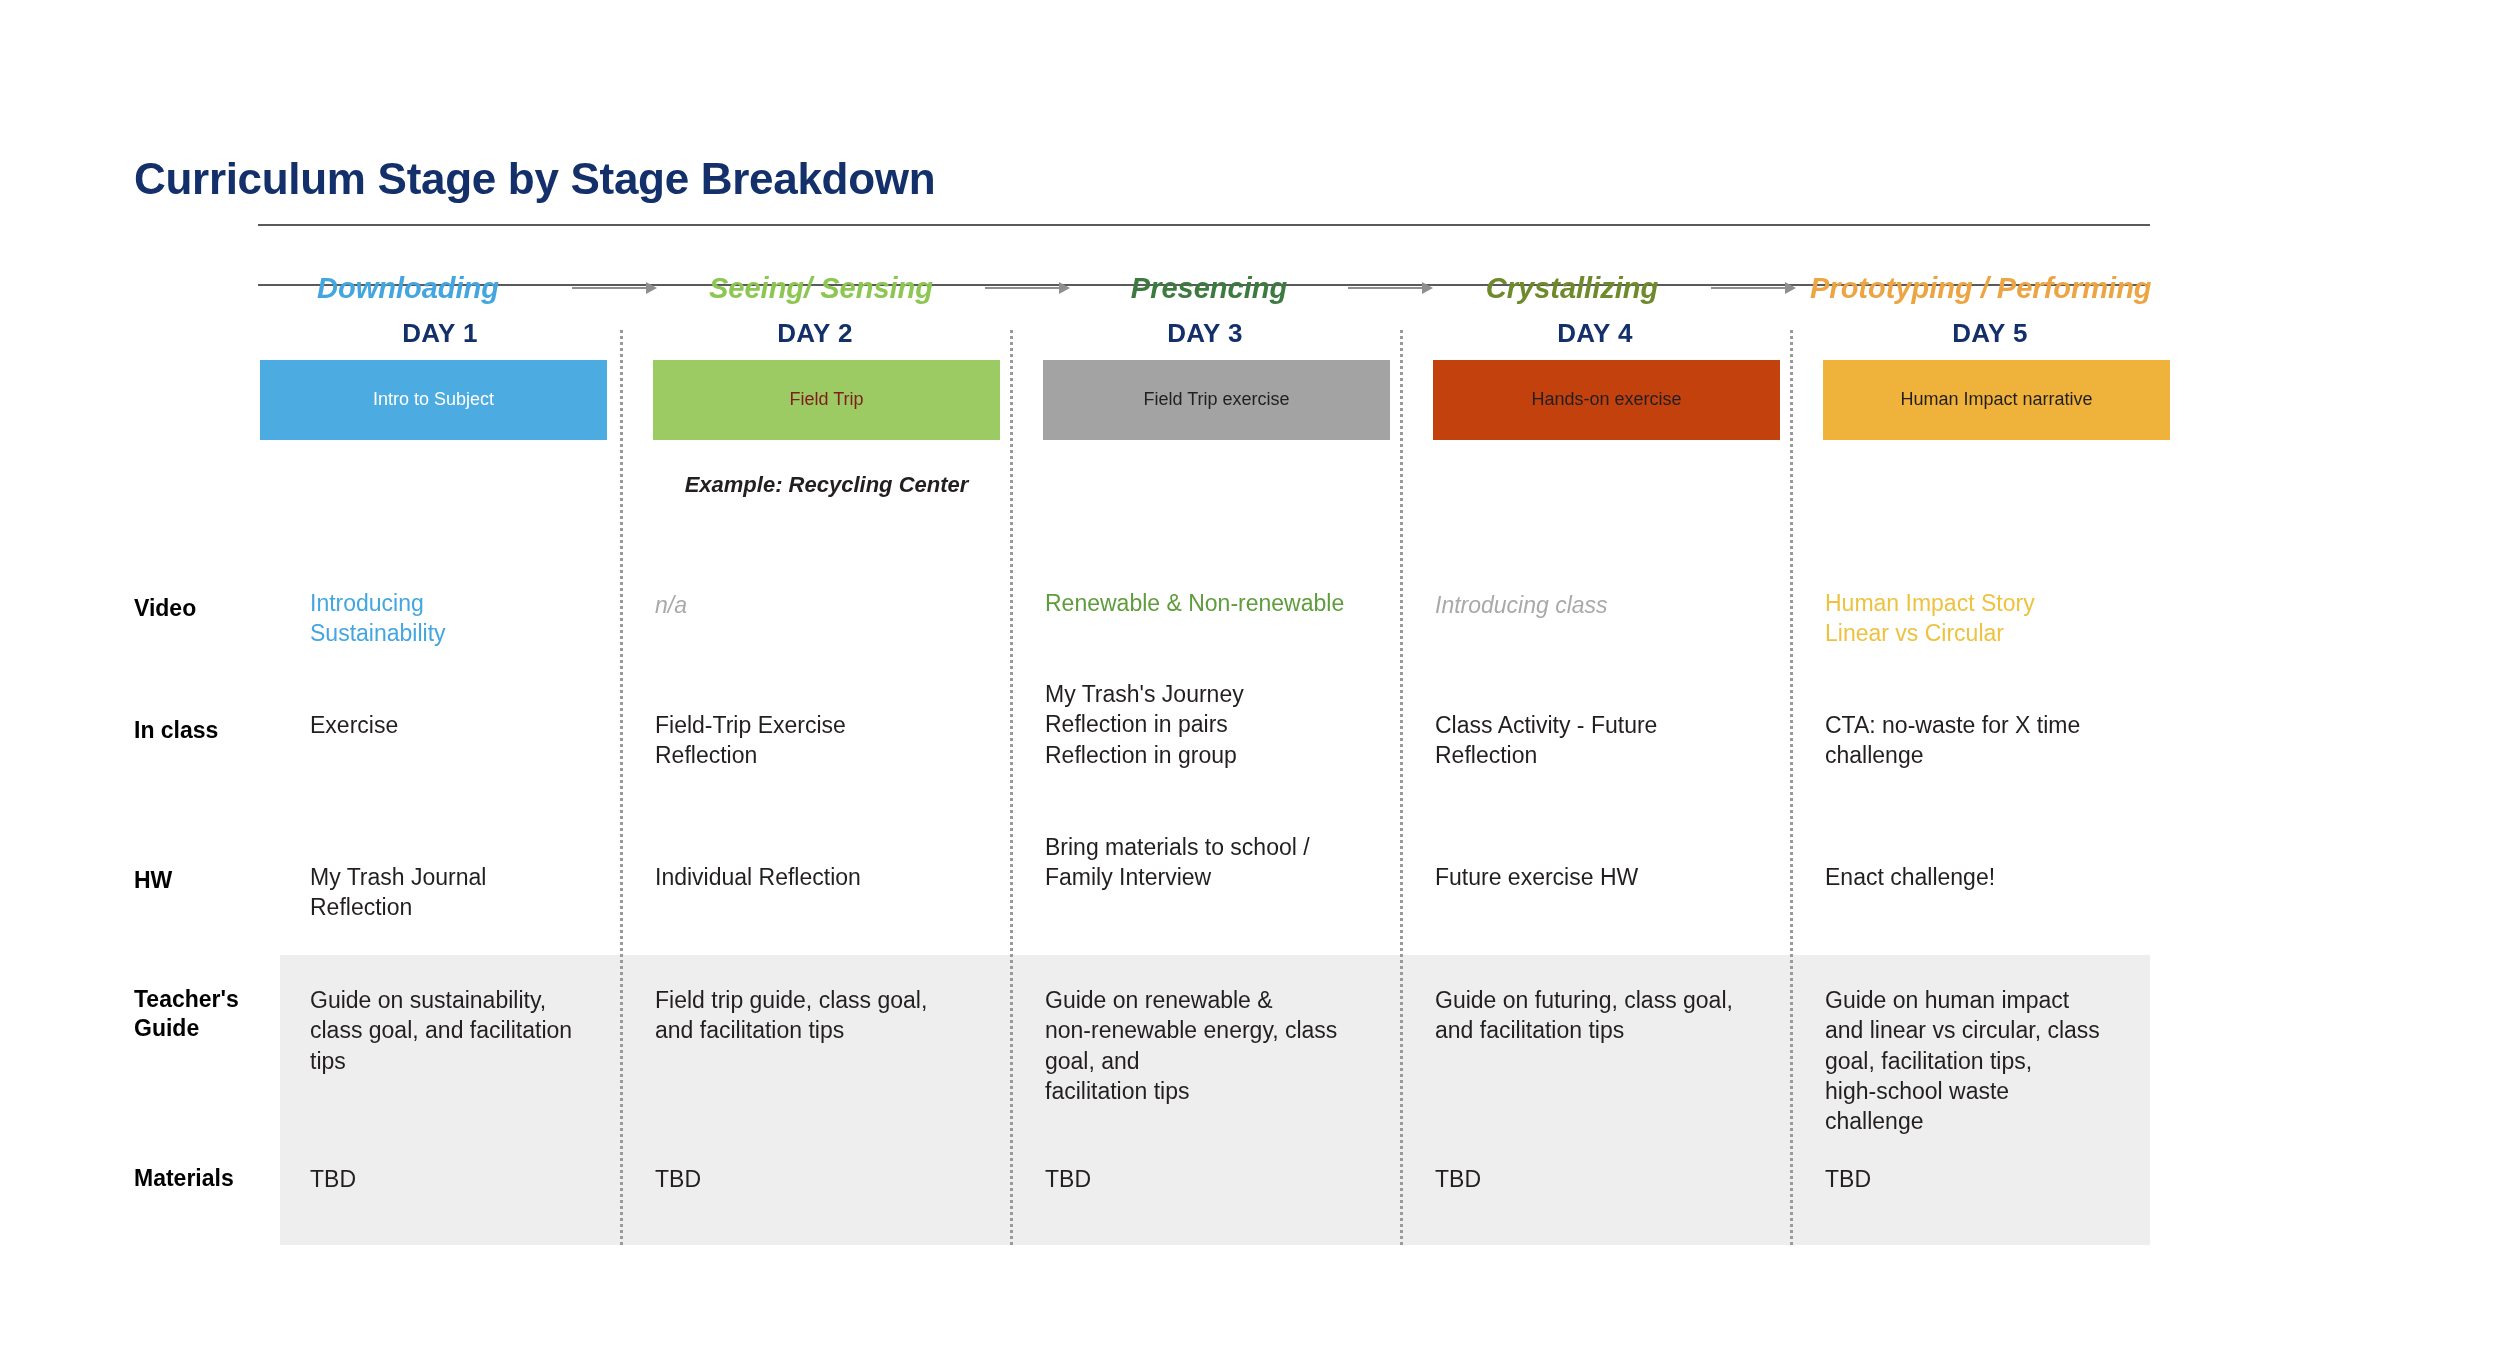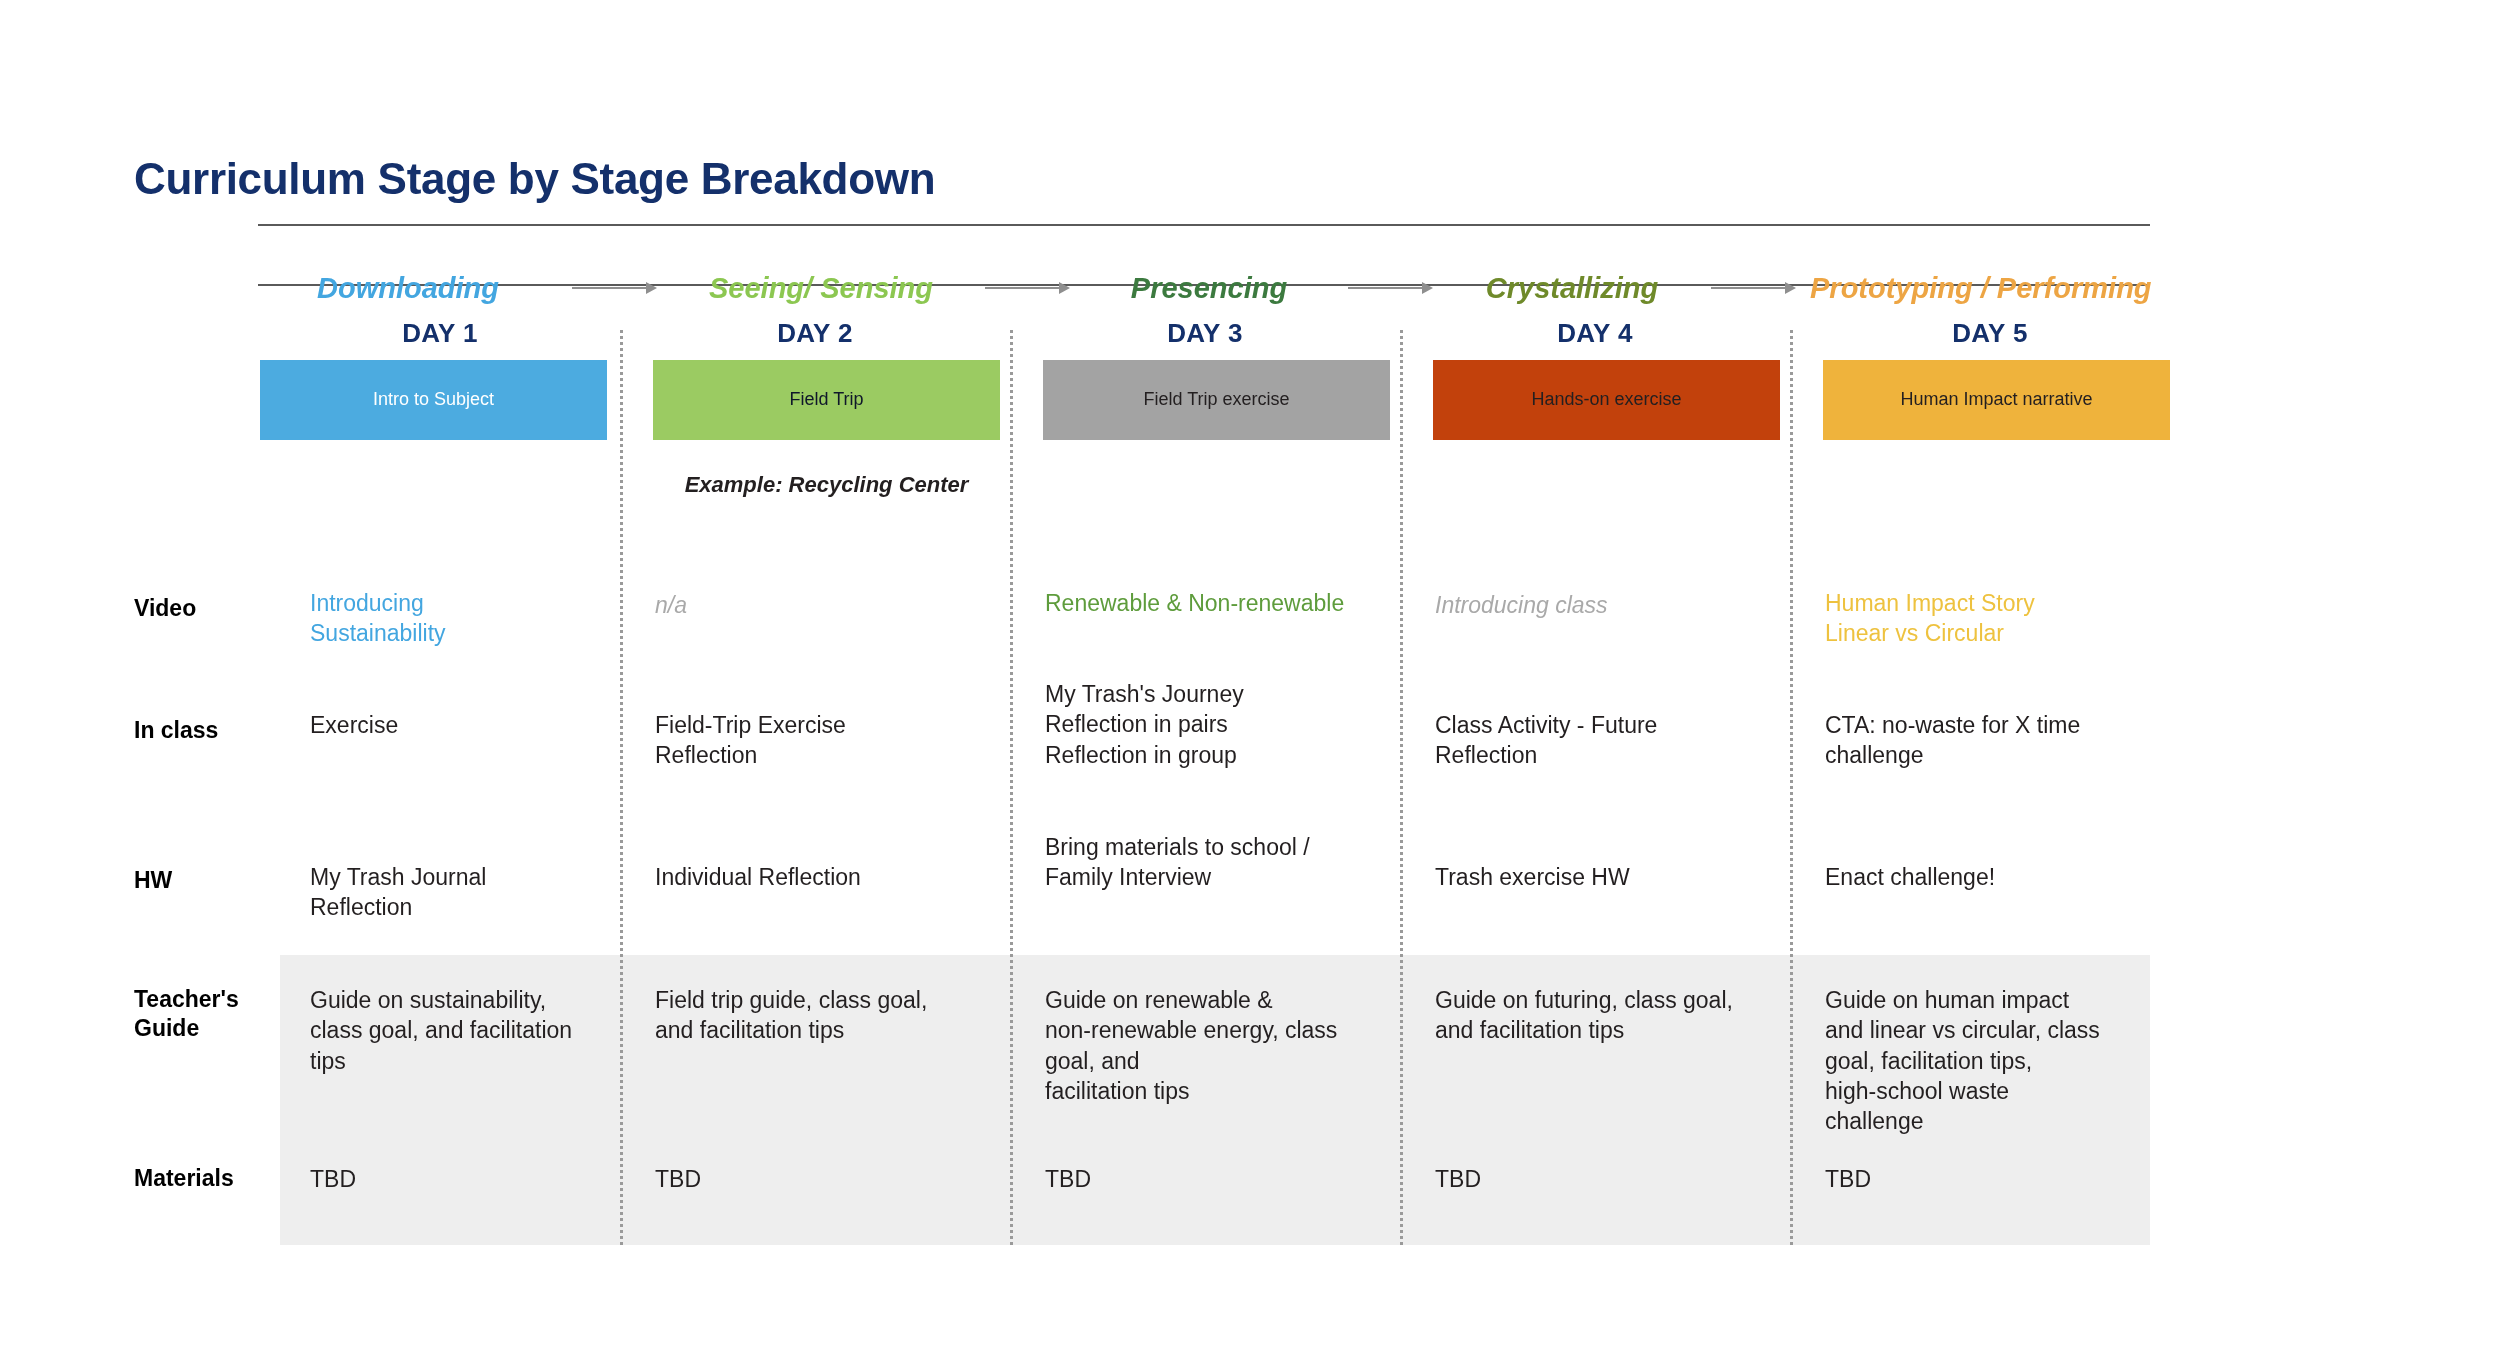--- a/index.html
+++ b/index.html
@@ -188,21 +188,21 @@
 <div class="divider div-3"></div>
 <div class="divider div-4"></div>
 
 <div class="day-label" style="left:260px;width:360px">DAY 1</div>
 <div class="day-label" style="left:620px;width:390px">DAY 2</div>
 <div class="day-label" style="left:1010px;width:390px">DAY 3</div>
 <div class="day-label" style="left:1400px;width:390px">DAY 4</div>
 <div class="day-label" style="left:1790px;width:400px">DAY 5</div>
 
 <div class="day-box" id="box1" style="left: 260px; width: 347px; height: 80px; background: rgb(76, 171, 224); color: rgb(255, 255, 255);">Intro to Subject</div>
-<div class="day-box" id="box2" style="left: 653px; width: 347px; height: 80px; background: rgb(155, 203, 98); color: #0f172a; text-align: center;">Field Trip</div>
+<div class="day-box" id="box2" style="left: 653px; width: 347px; height: 80px; background: rgb(155, 203, 98); color: #7f1d1d; text-align: center;">Field Trip</div>
 <div class="day-box" id="box3" style="left: 1043px; width: 347px; height: 80px; background: #a3a3a3; color: rgb(35, 31, 32);">Field Trip exercise</div>
 <div class="day-box" id="box4" style="left: 1433px; width: 347px; height: 80px; background: #c2410c; color: rgb(35, 31, 32);">Hands-on exercise</div>
 <div class="day-box" id="box5" style="left: 1823px; width: 347px; height: 80px; background: rgb(239, 179, 60); color: rgb(35, 31, 32);">Human Impact narrative</div>
 
 <div class="day-note" style="left:653px;width:347px;top:472px">Example: Recycling Center</div>
 
 <div class="row-label" style="top:594px">Video</div>
 <div class="row-label" style="top:716px">In class</div>
 <div class="row-label" style="top:866px">HW</div>
 <div class="row-label" style="top:985px">Teacher's
@@ -226,21 +226,21 @@
 <div class="cell" style="left:1435px;top:710px;width:350px">Class Activity - Future
 Reflection</div>
 <div class="cell" style="left:1825px;top:710px;width:350px">CTA: no-waste for X time
 challenge</div>
 
 <div class="cell" style="left:310px;top:862px;width:300px">My Trash Journal
 Reflection</div>
 <div class="cell" style="left:655px;top:862px;width:330px">Individual Reflection</div>
 <div class="cell" style="left:1045px;top:832px;width:370px">Bring materials  to school /
 Family Interview</div>
-<div class="cell" style="left:1435px;top:862px;width:350px">Trash exercise HW</div>
+<div class="cell" style="left:1435px;top:862px;width:350px">Future exercise HW</div>
 <div class="cell" style="left:1825px;top:862px;width:350px">Enact challenge!</div>
 
 <div class="cell" style="left:310px;top:985px;width:310px">Guide on sustainability,
 class goal, and facilitation
 tips</div>
 <div class="cell" style="left:655px;top:985px;width:340px">Field trip guide, class goal,
 and facilitation tips</div>
 <div class="cell" style="left:1045px;top:985px;width:355px">Guide on renewable &amp;
 non-renewable energy, class
 goal, and

